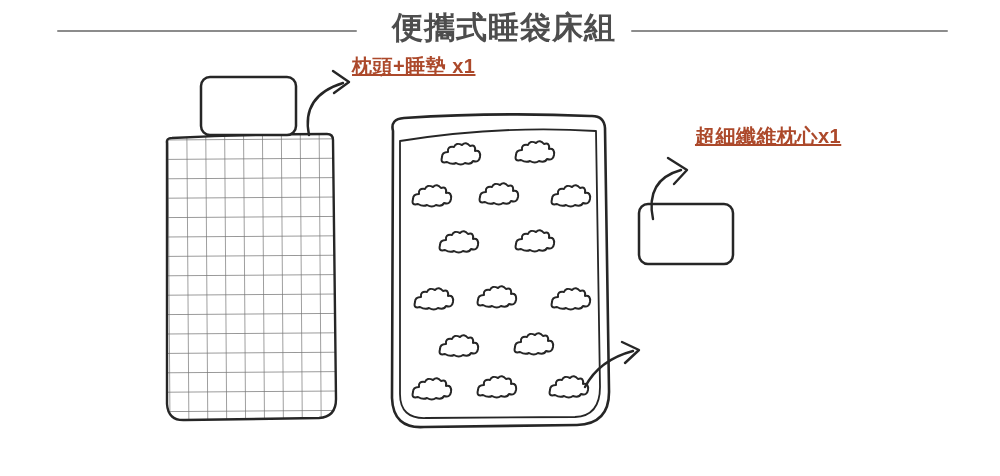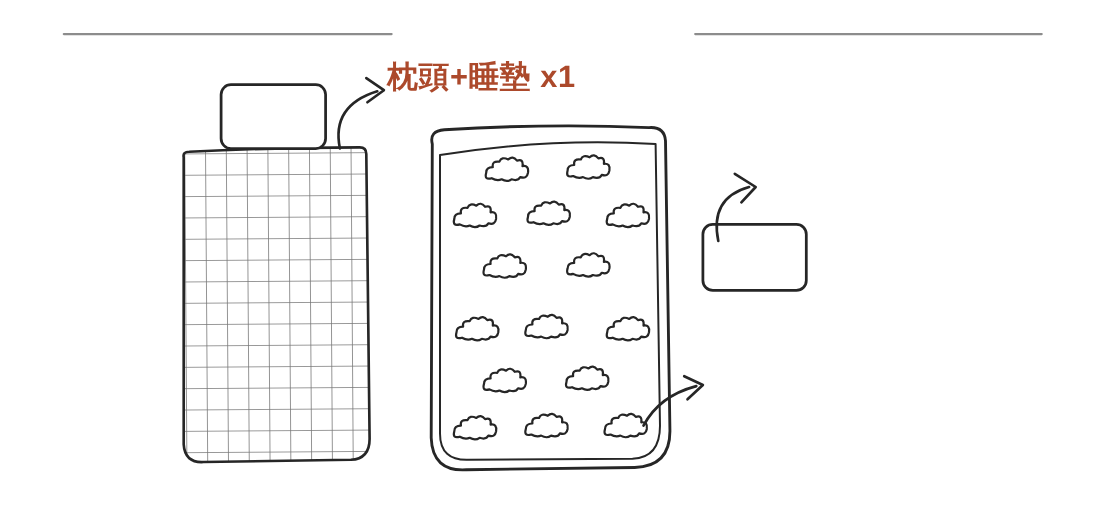--- a/index.html
+++ b/index.html
@@ -16,39 +16,40 @@
   }
   .divider{position:absolute;top:30px;height:2px;background:var(--divider-color);border-radius:1px;}
   .divider-left{left:57px;width:300px;}
   .divider-right{left:631px;width:317px;}
   .title{
     position:absolute;top:12px;left:504px;transform:translateX(-50%);
     margin:0;font-size:31px;line-height:1;font-weight:700;color:var(--title-color);
     letter-spacing:1px;white-space:nowrap;
   }
   .callout{
-    position:absolute;font-size:28px;line-height:1;font-weight:700;
-    color:var(--label-color);white-space:nowrap;letter-spacing:0.5px;
+    position:absolute;font-size:20px;line-height:1;font-weight:700;
+    color:var(--label-color);white-space:nowrap;letter-spacing:0.5px;text-decoration:underline;
   }
   .callout-pillow-mat{left:352px;top:56px;}
   .callout-pillow-core{left:695px;top:126px;}
   .callout-blanket{left:644px;top:337px;}
   .art{position:absolute;left:0;top:0;width:1000px;height:476px;}
   .stroke{stroke:var(--outline-color);stroke-linecap:round;stroke-linejoin:round;}
   .fill-white{fill:#ffffff;}
   .no-fill{fill:none;}
   .grid-line{stroke:var(--grid-color);stroke-width:1.4;fill:none;}
   .cloud{fill:#ffffff;stroke:var(--outline-color);stroke-width:2;stroke-linejoin:round;}
 </style>
 </head>
 <body>
 
 <div class="stage">
 
   <div class="divider divider-left"></div>
+  <h1 class="title">便攜式睡袋床組</h1>
   <div class="divider divider-right"></div>
 
   <svg class="art" viewBox="0 0 1000 476" xmlns="http://www.w3.org/2000/svg" xmlns:xlink="http://www.w3.org/1999/xlink">
     <defs>
       <pattern id="grid" width="18.9" height="19.4" patternUnits="userSpaceOnUse" patternTransform="translate(167.5 139.5) rotate(-0.4)">
         <path class="grid-line" d="M 18.9 0 H 0 V 19.4"></path>
       </pattern>
       <path id="cloud" d="M -15 7 Q -22 9 -20 2 Q -20 -3 -14 -3 Q -15 -9 -8 -8 Q -6 -13 0 -10 Q 4 -14 8 -9 Q 14 -11 13 -4 Q 19 -5 18 2 Q 17 8 11 6 Q 9 10 3 8 Q -1 11 -6 8 Q -10 10 -15 7 Z"></path>
     </defs>
 
@@ -94,14 +95,15 @@
       <path class="stroke no-fill" stroke-width="2.4" d="M 653 219 Q 645 180 681 170"></path>
       <path class="stroke no-fill" stroke-width="2.4" d="M 668 158 L 687 170 L 674 184"></path>
     </g>
     <g>
       <path class="stroke no-fill" stroke-width="2.4" d="M 585 387 Q 599 360 633 351"></path>
       <path class="stroke no-fill" stroke-width="2.4" d="M 622 342 L 639 350 L 625 363"></path>
     </g>
   </svg>
 
   <div class="callout callout-pillow-mat">枕頭+睡墊 x1</div>
+  <div class="callout callout-pillow-core">超細纖維枕心x1</div>
 
 </div>
 
 </body></html>

